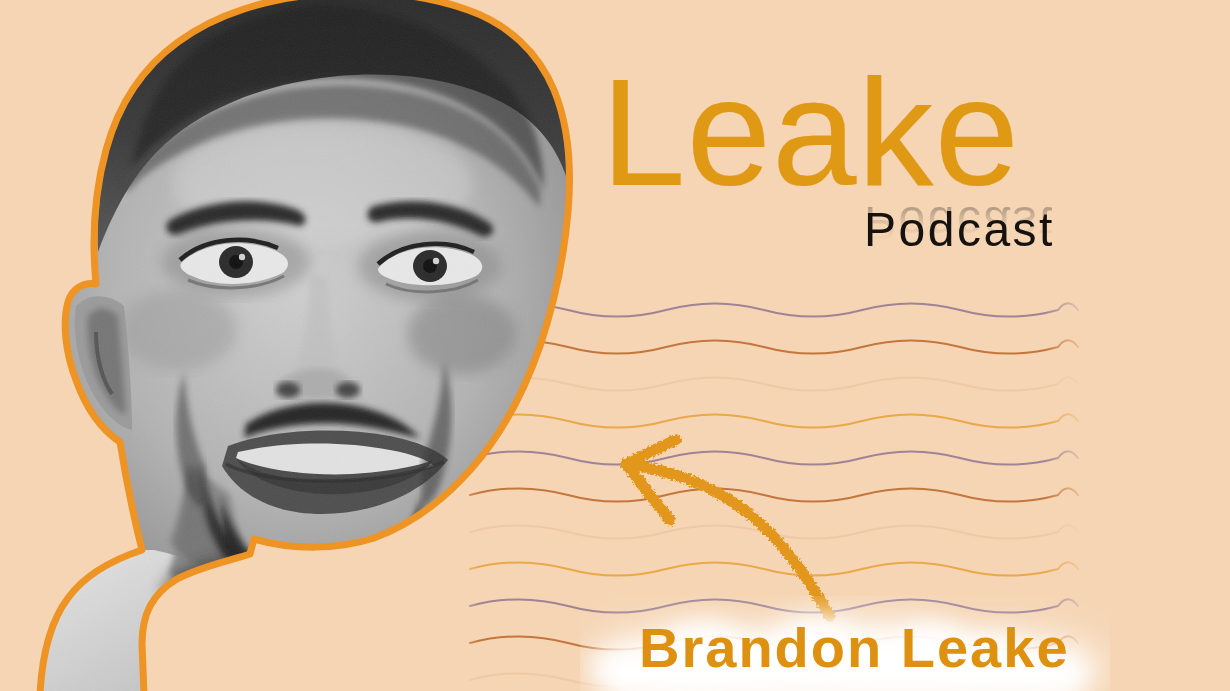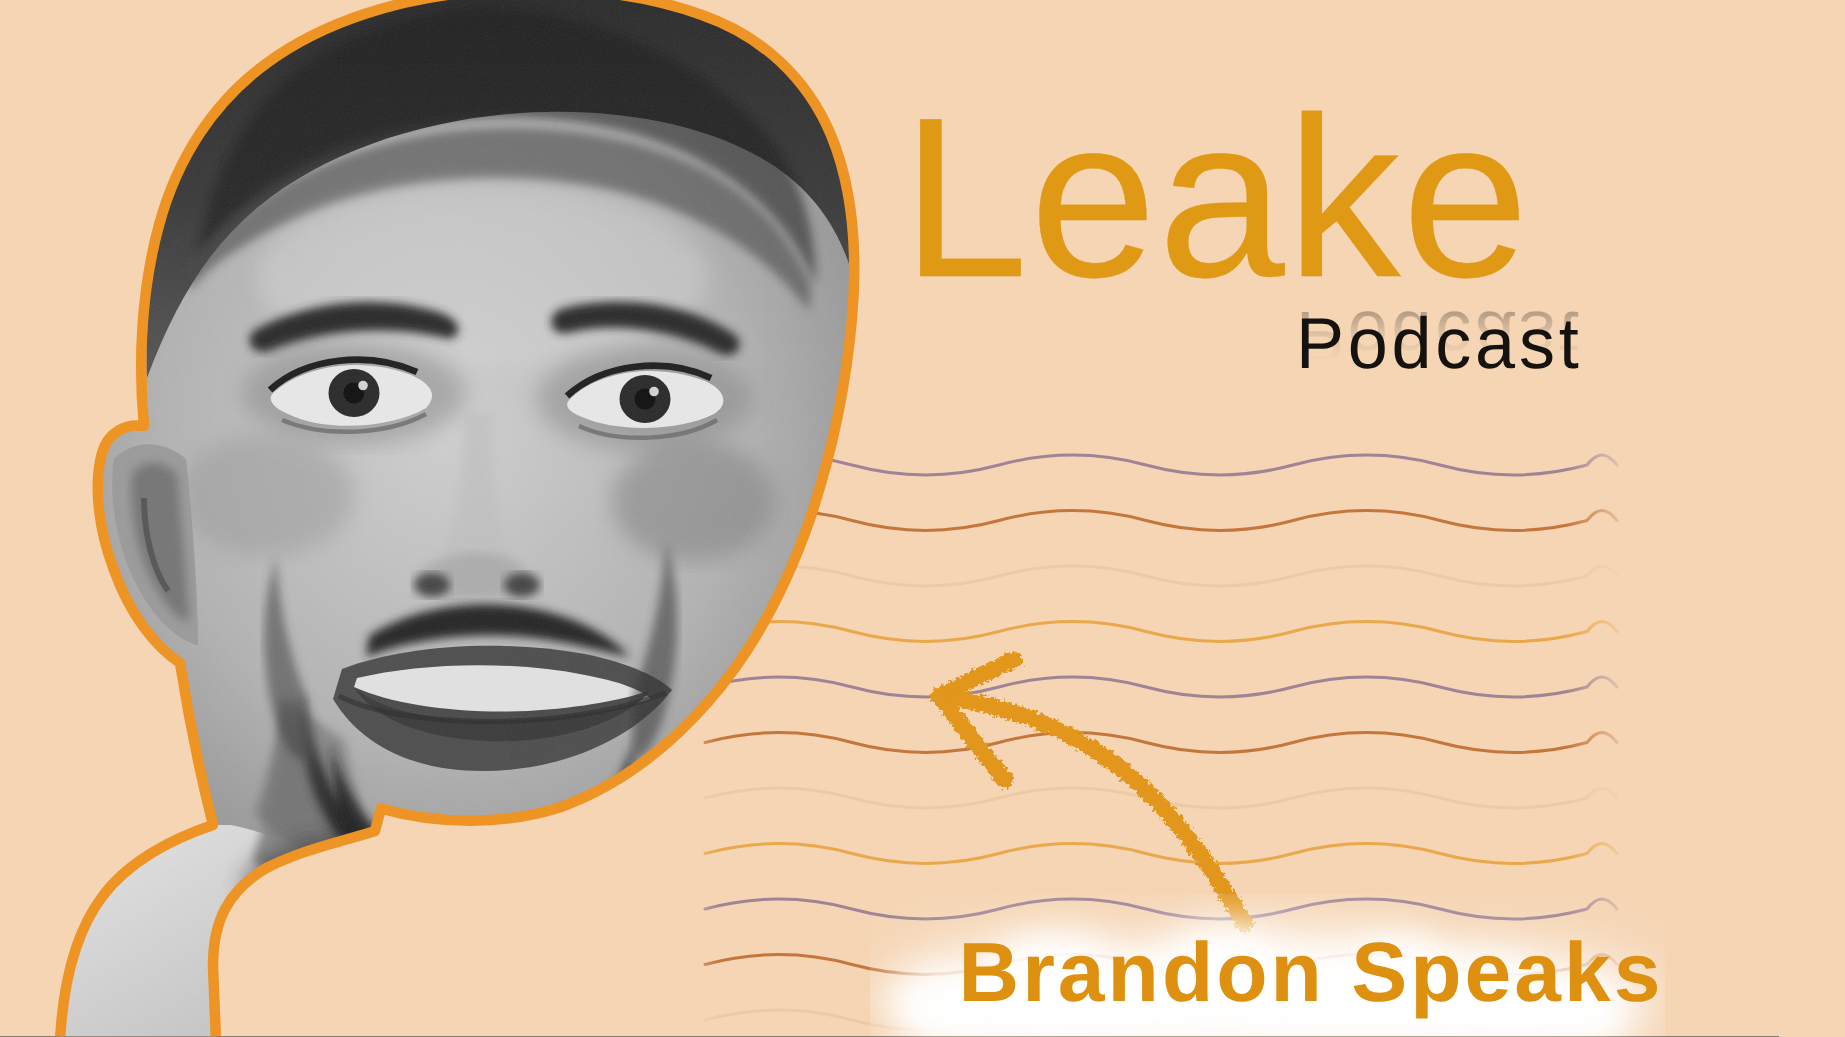--- a/index.html
+++ b/index.html
@@ -374,15 +374,15 @@
     </svg>
   </div>
 
   <div class="title-speaks">Leake</div>
 
   <div class="title-podcast-block">
     <div class="title-podcast">Podcast</div>
     <div class="title-podcast-reflect">Podcast</div>
   </div>
 
-  <div class="host-name">Brandon Speaks</div>
+  <div class="host-name">Brandon Leake</div>
 
 </div>
 
 </body></html>

